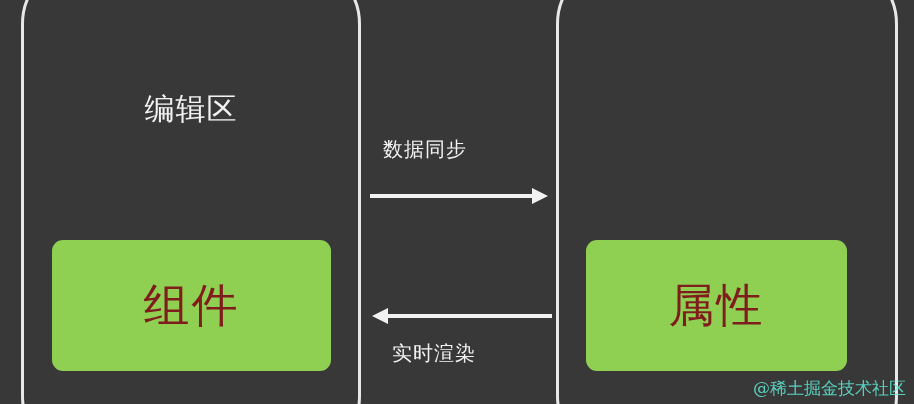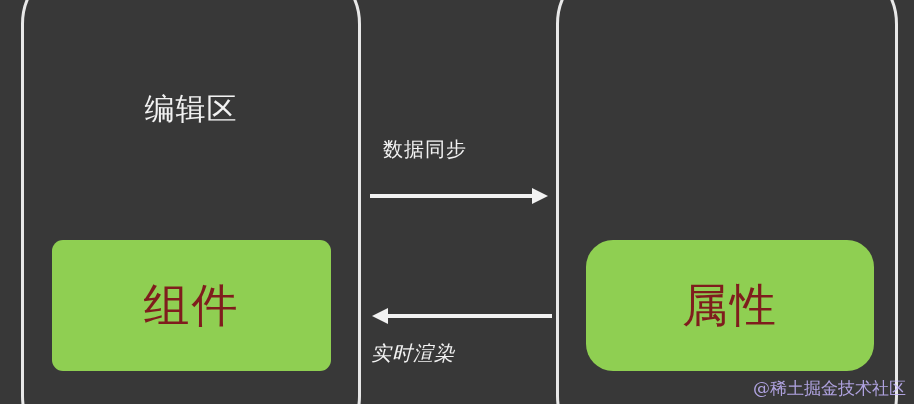--- a/index.html
+++ b/index.html
@@ -20,32 +20,32 @@
     position: absolute; top: 82px; left: 0; right: 0;
     text-align: center; font-size: 30px; letter-spacing: 1px; margin-top: 44px;
   }
   .block {
     position: absolute; top: 277px; height: 131px;
     background: #8fcf52; border-radius: 11px;
     display: flex; align-items: center; justify-content: center;
     font-size: 46px; color: #7f1d1d; letter-spacing: 2px;
   }
   #left-panel .block { left: 28px; width: 279px; }
-  #right-panel .block { left: 27px; width: 288px; border-radius: 27px; }
+  #right-panel .block { left: 27px; width: 261px; }
   .arrow { position: absolute; }
   .arrow-label {
     position: absolute; font-size: 20px; letter-spacing: 1px;
   }
   #sync-label { left: 383px; top: 136px; }
-  #render-label { left: 371px; top: 340px; font-style: italic; }
+  #render-label { left: 392px; top: 340px; }
   #sync-arrow { left: 370px; top: 186px; }
   #render-arrow { left: 372px; top: 306px; }
   .watermark {
     position: absolute; right: 8px; bottom: 4px;
-    font-size: 17px; color: #c4b5fd;
+    font-size: 17px; color: #5eead4;
     font-family: "DejaVu Serif", "Liberation Serif", serif;
     opacity: 0.85;
   }
 </style>
 </head>
 <body>
 
 <div class="panel" id="left-panel">
   <div class="panel-title">编辑区</div>
   <div class="block">组件</div>

